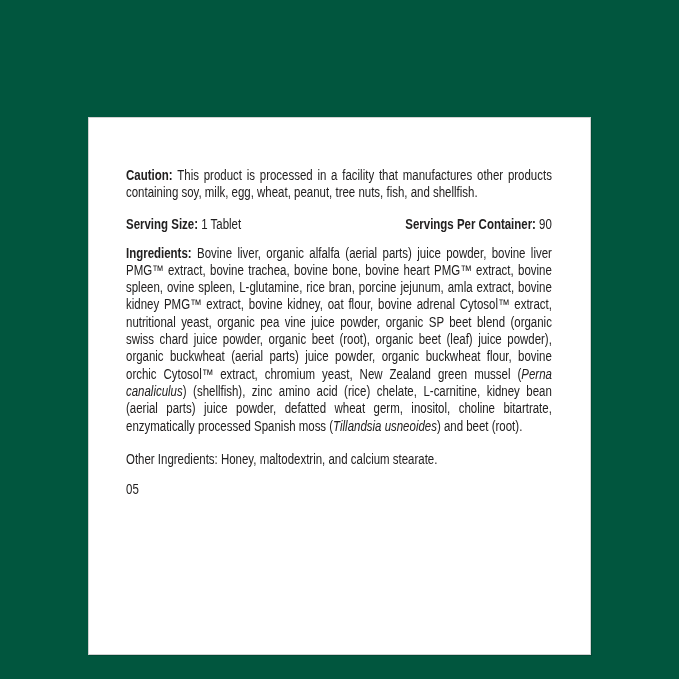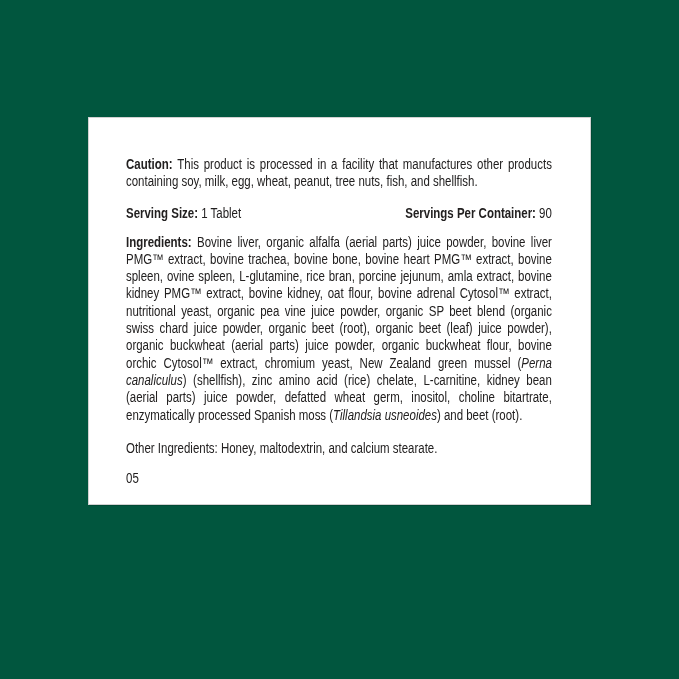--- a/index.html
+++ b/index.html
@@ -13,25 +13,25 @@
     background:var(--bg);
     font-family:"Liberation Sans","DejaVu Sans",sans-serif;
     color:var(--ink);
     position:relative;
   }
   .label-card{
     position:absolute;
     left:88px;
     top:117px;
     width:503px;
-    height:388px;
+    height:538px;
     background:var(--card);
     border:1px solid rgba(0,0,0,0.18);
     box-shadow:1px 1px 0 rgba(0,0,0,0.15);
-    padding:38px 0 0 37px;
+    padding:49px 0 0 37px;
   }
   
   .cond{
     width:520px;
     transform:scaleX(0.819);
     transform-origin:0 0;
   }
   .para{
     font-size:14px;
     line-height:17.3px;

